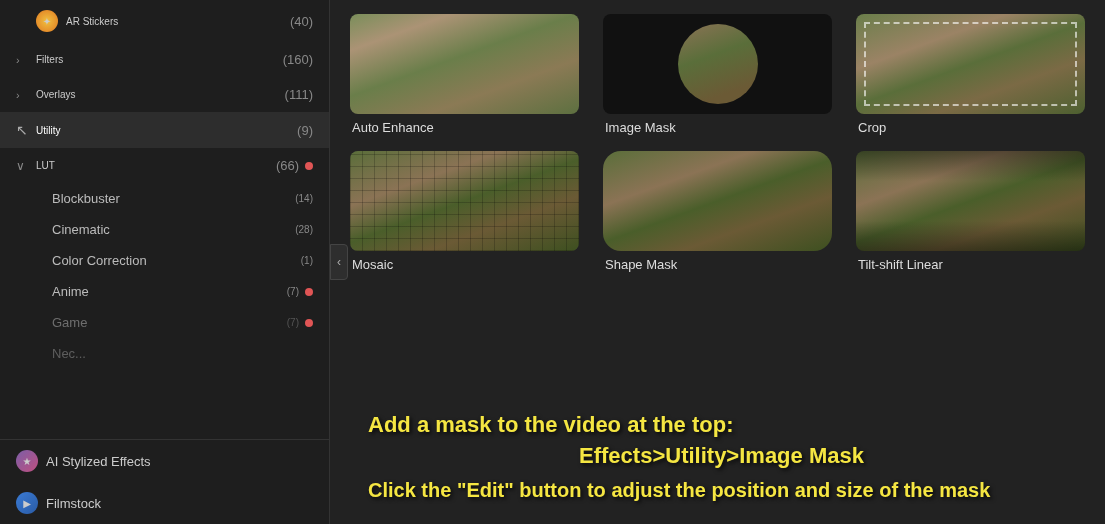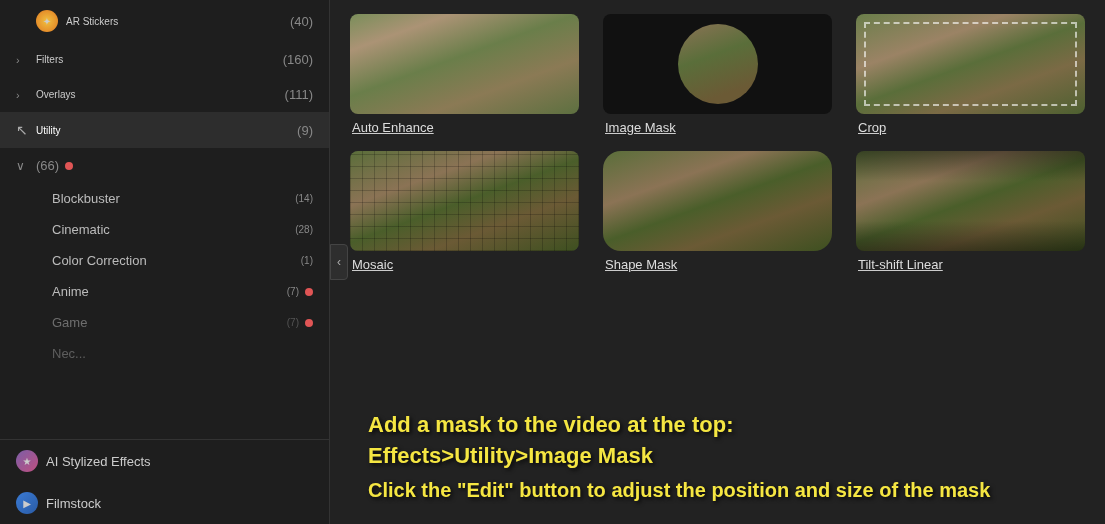--- a/index.html
+++ b/index.html
@@ -146,21 +146,20 @@
       grid-template-columns: repeat(3, 1fr);
       gap: 16px 24px;
       padding-top: 4px;
     }
 
     .effect-item {
       display: flex;
       flex-direction: column;
       align-items: flex-start;
       cursor: pointer;
-      text-decoration: underline;
     }
 
     .effect-thumb {
       width: 100%;
       height: 100px;
       border-radius: 8px;
       overflow: hidden;
       background: #333;
       position: relative;
       margin-bottom: 6px;
@@ -247,20 +246,21 @@
       color: #f5e642;
       text-shadow: 2px 2px 4px rgba(0,0,0,0.8);
       line-height: 1.4;
     }
     .overlay-line2 {
       font-size: 22px;
       font-weight: bold;
       color: #f5e642;
       text-shadow: 2px 2px 4px rgba(0,0,0,0.8);
       line-height: 1.4;
+      text-align: center;
     }
     .overlay-line3 {
       font-size: 20px;
       font-weight: bold;
       color: #f5e642;
       text-shadow: 2px 2px 4px rgba(0,0,0,0.8);
       line-height: 1.4;
       margin-top: 4px;
     }
   </style>
@@ -289,20 +289,21 @@
   </div>
 
   <div class="sidebar-item active">
     <span class="arrow" style="color:#aaa; font-size:14px;">↖</span>
     <span class="label">Utility</span>
     <span class="count">(9)</span>
   </div>
 
   <div class="sidebar-item">
     <span class="arrow" style="font-size:12px;">∨</span>
+    <span class="label">LUT</span>
     <span class="count">(66)</span>
     <span class="dot-red"></span>
   </div>
 
   <div class="sidebar-sub-item">
     <span class="label">Blockbuster</span>
     <span class="count">(14)</span>
   </div>
   <div class="sidebar-sub-item">
     <span class="label">Cinematic</span>

